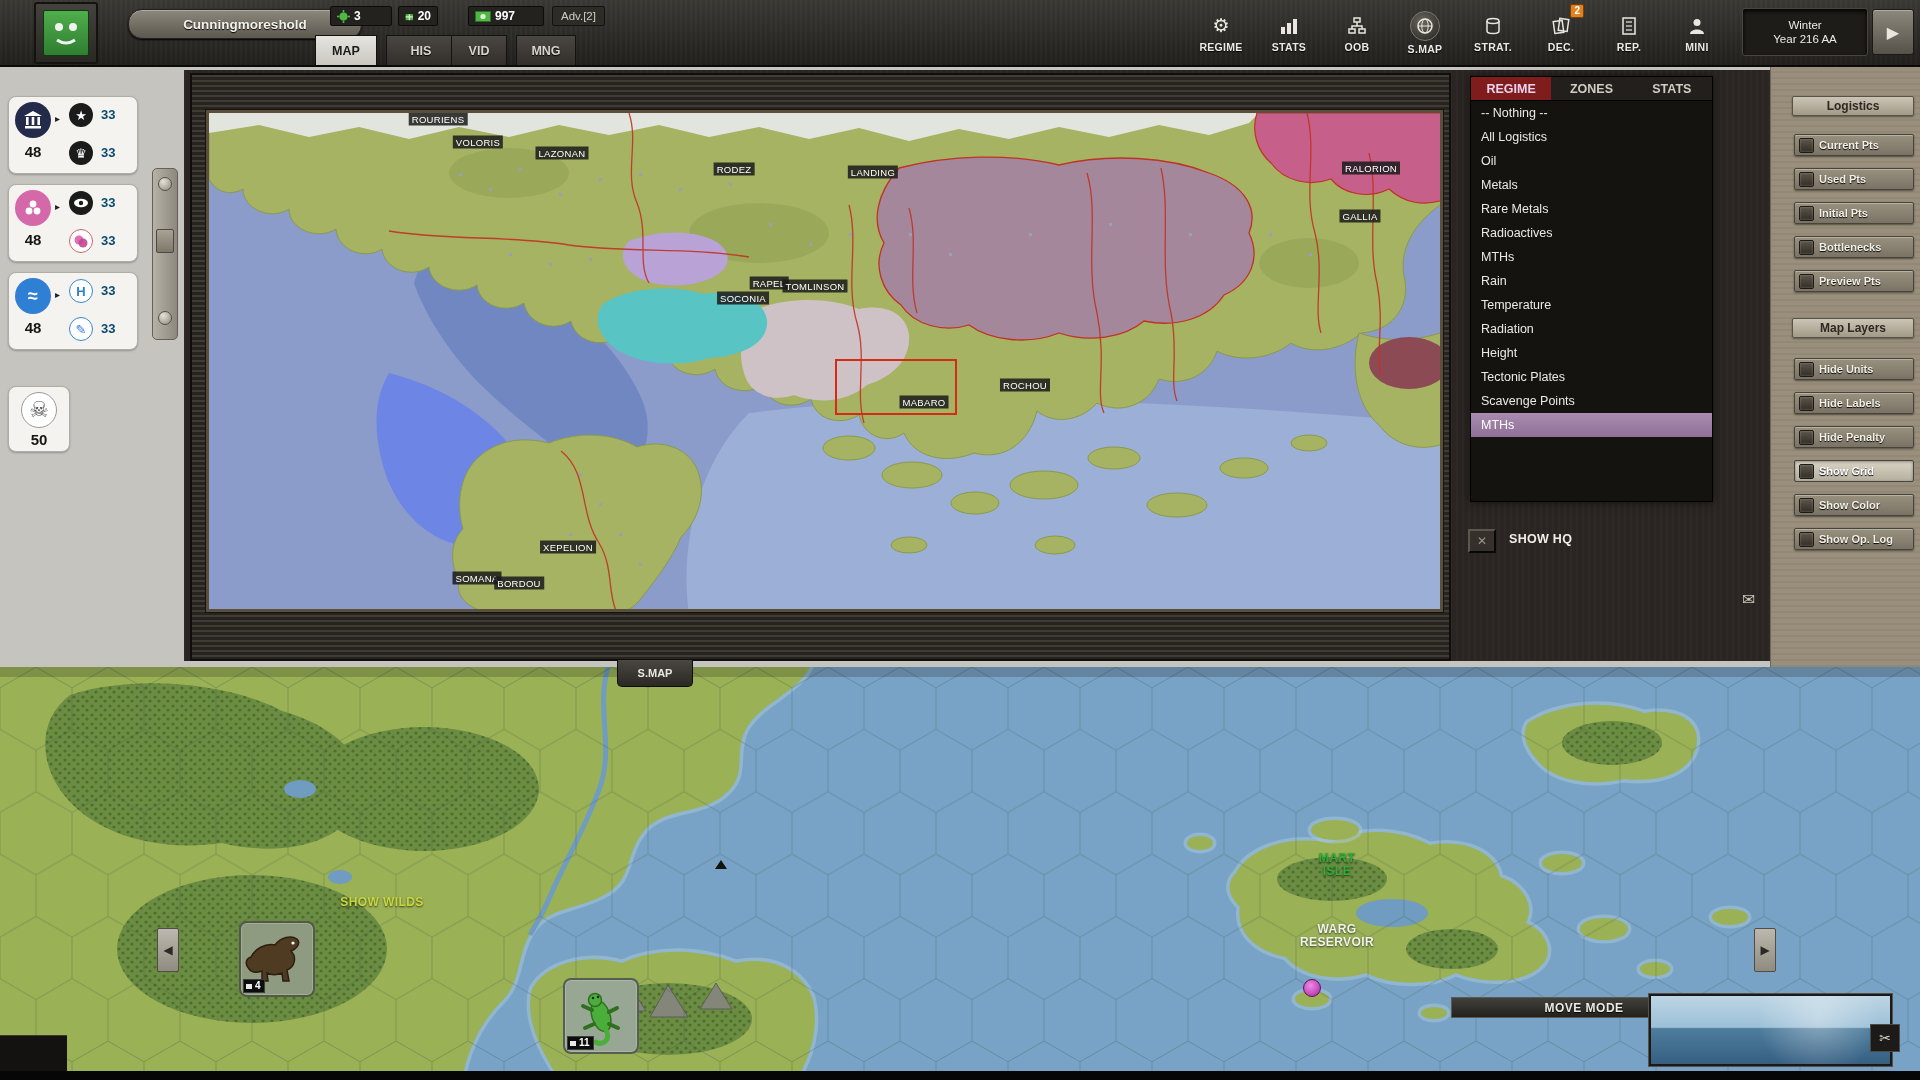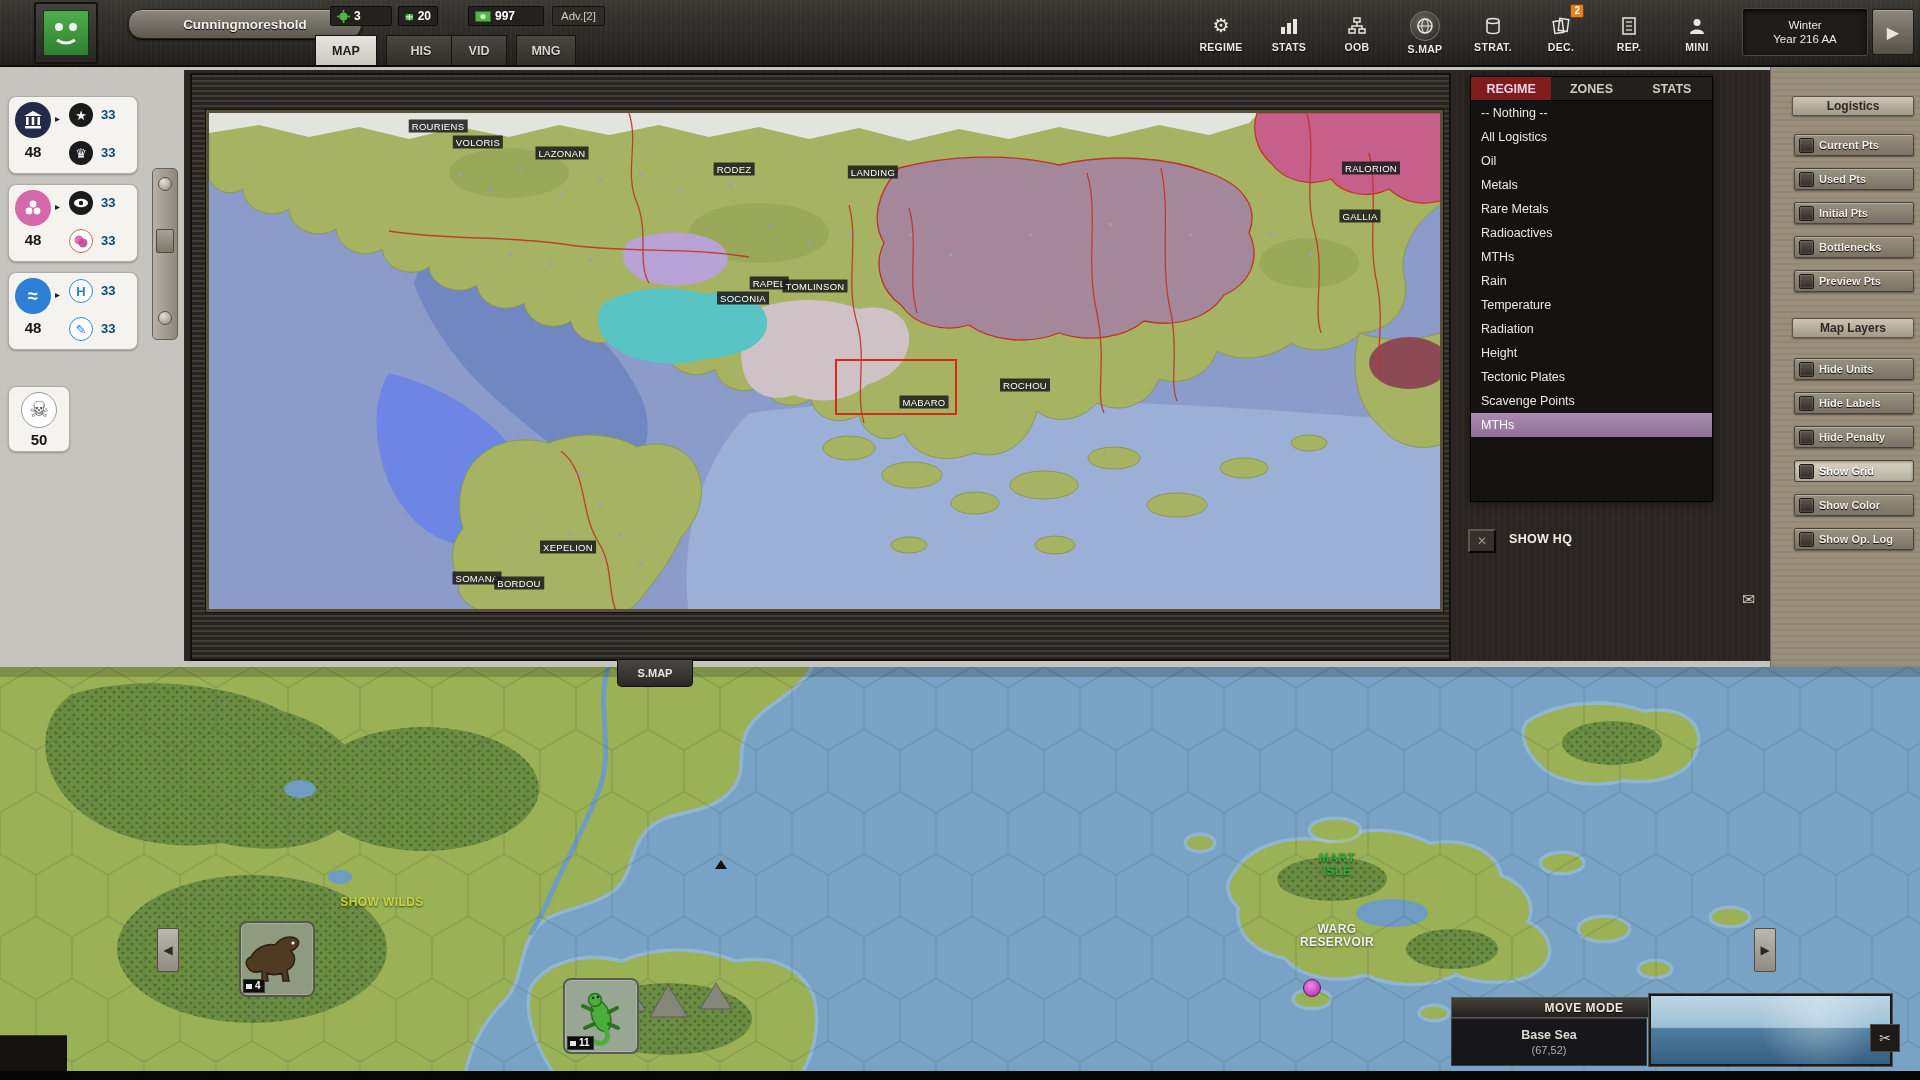--- a/index.html
+++ b/index.html
@@ -436,21 +436,21 @@
           <rect x="370" y="360" width="3" height="3"></rect>
             <rect x="390" y="390" width="3" height="3"></rect>
             <rect x="410" y="420" width="3" height="3"></rect>
           <rect x="360" y="420" width="3" height="3"></rect>
             <rect x="430" y="450" width="3" height="3"></rect>
         </g>
         <rect x="627" y="247" width="120" height="54" fill="none" stroke="#d42a18" stroke-width="2"></rect>
       </svg>
 
       
-      <div class="cityLabel" style="left:229px;top:13px">ROURIENS</div>
+      <div class="cityLabel" style="left:229px;top:6px">ROURIENS</div>
       <div class="cityLabel" style="left:269px;top:29px">VOLORIS</div>
       <div class="cityLabel" style="left:353px;top:40px">LAZONAN</div>
       <div class="cityLabel" style="left:525px;top:56px">RODEZ</div>
       <div class="cityLabel" style="left:664px;top:59px">LANDING</div>
       <div class="cityLabel" style="left:1162px;top:55px">RALORION</div>
       <div class="cityLabel" style="left:1151px;top:103px">GALLIA</div>
       <div class="cityLabel" style="left:560px;top:170px">RAPEL</div>
       <div class="cityLabel" style="left:606px;top:173px">TOMLINSON</div>
       <div class="cityLabel" style="left:534px;top:185px">SOCONIA</div>
       <div class="cityLabel" style="left:715px;top:289px">MABARO</div>
@@ -631,24 +631,20 @@
       <span>◀</span>
       </div>
     <div class="scrollBtn" style="left:1754px;top:261px">
       <span>▶</span>
       </div>
 
     
     <div class="movebar">
       <span>MOVE MODE</span>
       </div>
-    <div class="tilepanel">
-      <span style="color:#dcdad2;font-size:12.5px;font-weight:bold">Base Sea</span>
-      <span style="color:#b4b2aa;font-size:11px">(67,52)</span>
-    </div>
     <div class="preview"></div>
     <div class="scissors">
       <span>✂</span>
       </div>
 
     <div class="cornerblock"></div>
     <div class="bstrip"></div>
   </div>
 
   <div class="hangtab abs">

